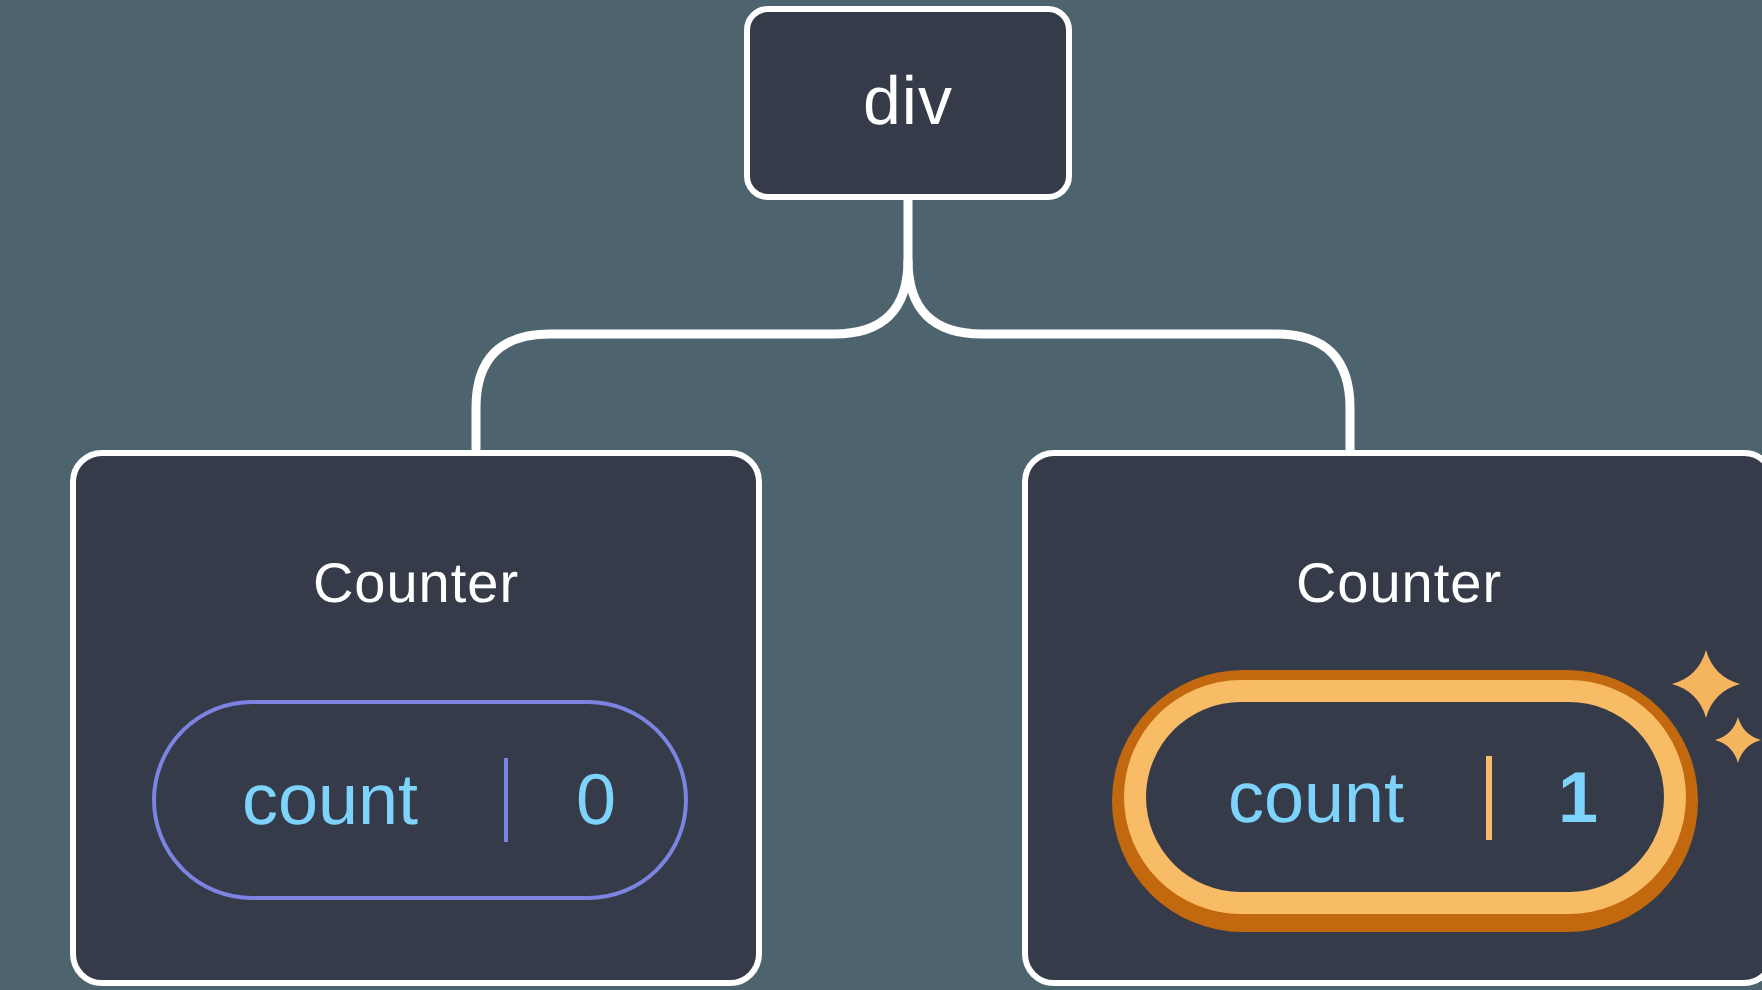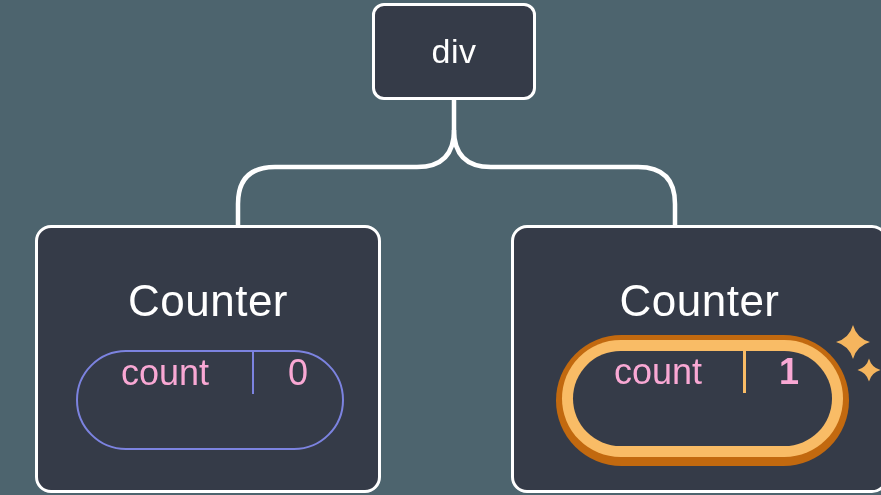--- a/index.html
+++ b/index.html
@@ -60,28 +60,28 @@
   }
   .card-left  { left: 2px;   width: 346px; }
   .card-right { left: 478px; width: 377px; }
   .card-title {
     position: absolute;
     top: 48px;
     left: 0;
     right: 0;
     text-align: center;
     color: #ffffff;
-    font-size: 44px;
+    font-size: 28px;
     letter-spacing: 0.5px;
   }
   
   .pill {
     display: flex;
-    align-items: flex-start;
-    color: #f9a8d4;
+    align-items: center;
+    color: #7dd3fc;
     font-size: 36px;
   }
   .pill-plain {
     position: absolute;
     left: 38px;
     top: 122px;
     width: 268px;
     height: 100px;
     box-sizing: border-box;
     border: 2px solid #7c83e0;

